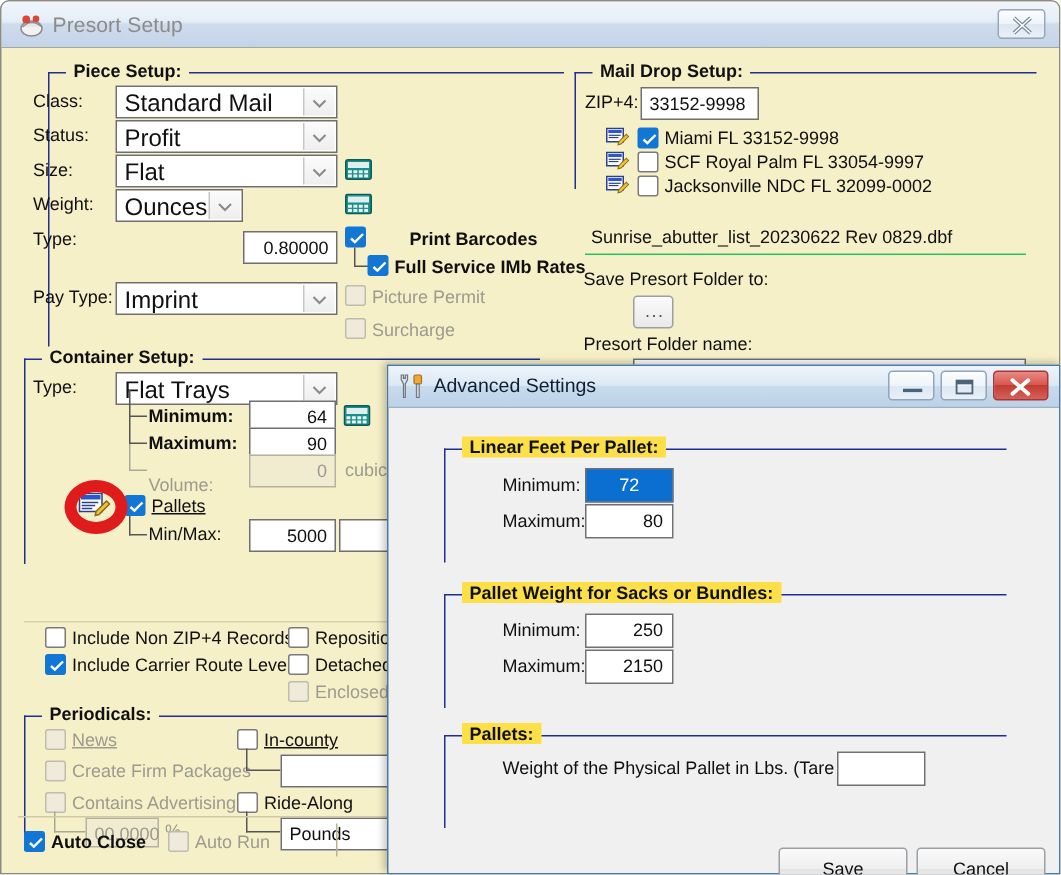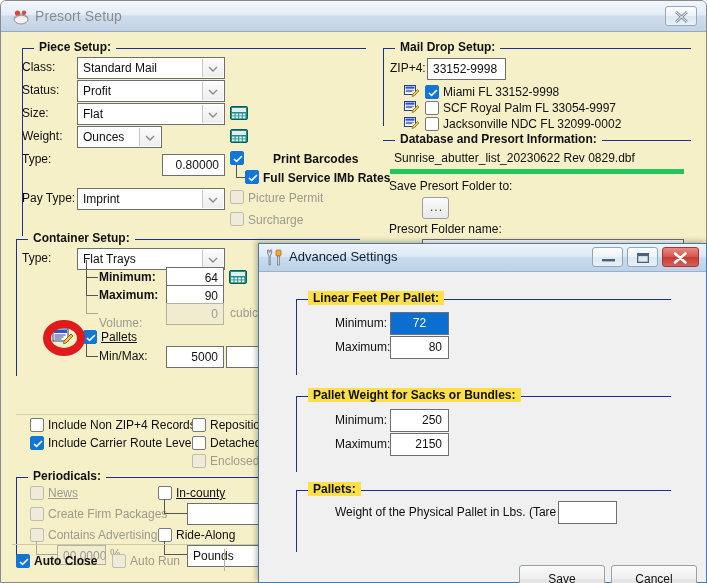--- a/index.html
+++ b/index.html
@@ -66,21 +66,21 @@
   .lbl{position:absolute;white-space:nowrap;font-size:12px;color:#101010;}
   .lbl.b{font-weight:bold;}
   .lbl.dim{color:#9b9b8f;}
 
   
   .combo{
     position:absolute;height:22px;background:#ffffff;
     border:1px solid #6f6f6f;box-sizing:border-box;
   }
   .combo .ctext{
-    position:absolute;left:5px;top:3px;font-size:12px;color:#101010;white-space:nowrap;
+    position:absolute;left:5px;top:3px;font-size:16px;color:#101010;white-space:nowrap;
   }
   .combo .carrow{
     position:absolute;right:1px;top:1px;width:20px;bottom:1px;
     border-left:1px solid #c6c6c6;
     background:linear-gradient(to bottom,#fbfbfb,#eeeeee);
   }
   .combo .carrow svg{position:absolute;left:5px;top:7px;}
 
   .txt{
     position:absolute;height:22px;background:#ffffff;
@@ -90,21 +90,21 @@
     position:absolute;right:5px;top:3px;font-size:12px;color:#101010;white-space:nowrap;
   }
   .txt .tv.left{left:5px;right:auto;}
   .txt.dimbox{background:#f1ecd0;border-color:#b3b3a2;}
   .txt.dimbox .tv{color:#9b9b8f;}
 
   .txt.thin{height:20px;}
 
   
   .dbfield{
-    position:absolute;height:19px;border-bottom:5px solid #22c55e;
+    position:absolute;height:19px;border-bottom:1px solid #22c55e;
   }
   .dbfield .tv{position:absolute;left:4px;top:1px;font-size:12px;color:#101010;white-space:nowrap;}
 
   
   .cb{position:absolute;width:14px;height:14px;box-sizing:border-box;}
   .cb.off{background:#ffffff;border:1px solid #7a7a7a;border-radius:2px;}
   .cb.on{background:#1277d4;border:1px solid #1277d4;border-radius:2px;}
   .cb.on svg{position:absolute;left:2px;top:3px;}
   .cb.dis{background:#efeada;border:1px solid #bdbdae;border-radius:2px;}
 
@@ -208,21 +208,21 @@
       <div class="main-close">
         <svg width="16" height="14" viewBox="0 0 16 14">
           <path d="M2 2 L13 12 M13 2 L2 12" stroke="#7a8a99" stroke-width="2.6" fill="none"></path>
           <path d="M2 2 L13 12 M13 2 L2 12" stroke="#ffffff" stroke-width="1" fill="none"></path>
         </svg>
       </div>
     </div>
 
     <div class="client">
 
-      <div class="grp" style="left:20px;top:8px;width:344px;height:196px;padding-left:33px;">
+      <div class="grp" style="left:30px;top:8px;width:344px;height:196px;padding-left:33px;">
         <div class="grp-line" style="left:0;width:344px;"></div>
         <div class="grp-left" style="height:188px;"></div>
         <div class="grp-title">Piece Setup:</div>
       </div>
 
       <div class="lbl" style="left:20px;top:28px;">Class:</div>
       <div class="combo" style="left:75px;top:25px;width:148px;">
         <span class="ctext">Standard Mail</span>
         <span class="carrow">
           <svg width="10" height="7" viewBox="0 0 10 7">
@@ -526,24 +526,20 @@
           <g fill="#2b3f8f">
               <rect x="1.8" y="4.8" width="8" height="0.8"></rect>
               <rect x="1.8" y="6.3" width="6.5" height="0.8"></rect>
             </g>
           <path d="M8.5 9.5 L13.5 4.5 L15 6 L10 11 L8 11.5 Z" fill="#f2c23a" stroke="#8a6b12" stroke-width="0.7"></path>
         </svg>
       </span>
       <div class="cb off" style="left:423px;top:85px;"></div>
       <div class="cblabel" style="left:441px;top:85px;"><span>Jacksonville NDC FL 32099-0002</span></div>
 
-      <div class="grp hdr-only" style="left:381px;top:100px;width:308px;height:20px;">
-        <div class="grp-line" style="left:0;width:308px;"></div>
-        <div class="grp-title">Database and Presort Information:</div>
-      </div>
 
       <div class="dbfield" style="left:388px;top:118px;width:294px;">
         <span class="tv">Sunrise_abutter_list_20230622 Rev 0829.dbf</span>
       </div>
 
       <div class="lbl" style="left:387px;top:147px;">Save Presort Folder to:</div>
       <div class="dots" style="left:420px;top:165px;">
         <span>...</span>
       </div>
 

